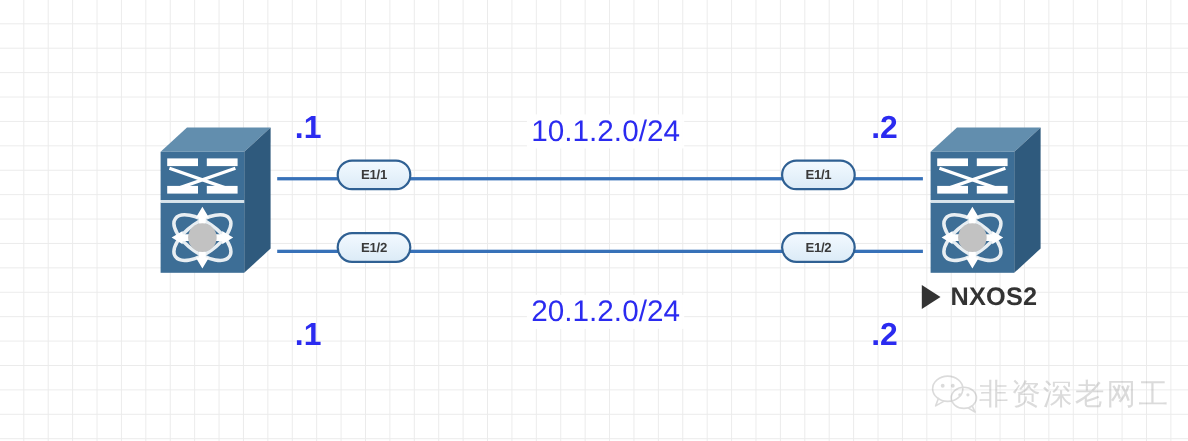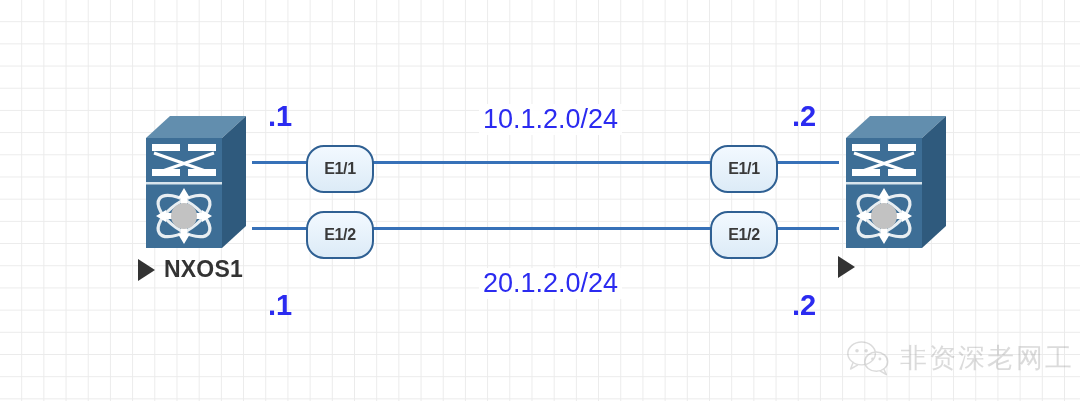--- a/index.html
+++ b/index.html
@@ -58,28 +58,28 @@
     font-weight: bold;
     color: #333333;
     letter-spacing: 0.2px;
   }
 
   
   .iface {
     position: absolute;
     box-sizing: border-box;
     width: 68px;
-    height: 48px;
+    height: 28px;
     border: 2.6px solid #2f6093;
     border-radius: 18px;
     background: linear-gradient(#f2f9ff, #dcebf7);
     display: flex;
     align-items: center;
     justify-content: center;
-    font-size: 16px;
+    font-size: 12px;
     font-weight: bold;
     color: #3a3a3a;
     letter-spacing: -0.3px;
   }
 
   
   .netlabel {
     position: absolute;
     color: #2b2bf0;
     font-size: 27px;
@@ -95,21 +95,20 @@
     font-size: 29px;
     font-weight: bold;
     white-space: nowrap;
   }
 
   
   .watermark {
     position: absolute;
     display: flex;
     align-items: center;
-    gap: 10px;
     opacity: 0.30;
     pointer-events: none;
   }
   .watermark .wm-text {
     font-size: 27px;
     color: #8a8a8a;
     letter-spacing: 2px;
     font-family: "DejaVu Sans", sans-serif;
   }
   .watermark .wm-icon { width: 44px; height: 38px; }
@@ -157,24 +156,20 @@
         <polygon points="42,136 48,126 45,126 45,116 39,116 39,126 36,126"></polygon>
 
         <polygon points="14,108 24,102 24,105 34,105 34,111 24,111 24,114"></polygon>
 
         <polygon points="70,108 60,102 60,105 50,105 50,111 60,111 60,114"></polygon>
       </g>
       <circle cx="42" cy="108" r="13" fill="#c2c2c2"></circle>
     </svg>
   </div>
 
-  <div class="device-caption" style="left:138px; top:256px;">
-    <span class="caption-tri"></span>
-    <span class="caption-text">NXOS1</span>
-  </div>
 
   <div class="device" style="left:842px; top:108px;">
     <svg viewBox="0 0 108 148">
       <polygon points="4,30 28,8 104,8 80,30" fill="#628eae"></polygon>
       <polygon points="80,30 104,8 104,118 80,140" fill="#2f5a7d"></polygon>
       <rect x="4" y="30" width="76" height="44" fill="#3d6e96"></rect>
       <rect x="4" y="76" width="76" height="64" fill="#3d6e96"></rect>
       <rect x="4" y="74" width="76" height="2.5" fill="#d8e4ec"></rect>
       <rect x="10" y="36" width="28" height="7" fill="#ffffff"></rect>
       <rect x="46" y="36" width="28" height="7" fill="#ffffff"></rect>
@@ -190,20 +185,21 @@
         <polygon points="42,136 48,126 45,126 45,116 39,116 39,126 36,126"></polygon>
         <polygon points="14,108 24,102 24,105 34,105 34,111 24,111 24,114"></polygon>
         <polygon points="70,108 60,102 60,105 50,105 50,111 60,111 60,114"></polygon>
       </g>
       <circle cx="42" cy="108" r="13" fill="#c2c2c2"></circle>
     </svg>
   </div>
 
   <div class="device-caption" style="left:838px; top:256px;">
     <span class="caption-tri"></span>
+    <span class="caption-text">NXOS2</span>
   </div>
 
   <div class="iface" style="left:306px; top:145px;">E1/1</div>
   <div class="iface" style="left:306px; top:211px;">E1/2</div>
   <div class="iface" style="left:710px; top:145px;">E1/1</div>
   <div class="iface" style="left:710px; top:211px;">E1/2</div>
 
   <div class="netlabel" style="left:479px; top:104px;">10.1.2.0/24</div>
   <div class="netlabel" style="left:479px; top:268px;">20.1.2.0/24</div>
 

